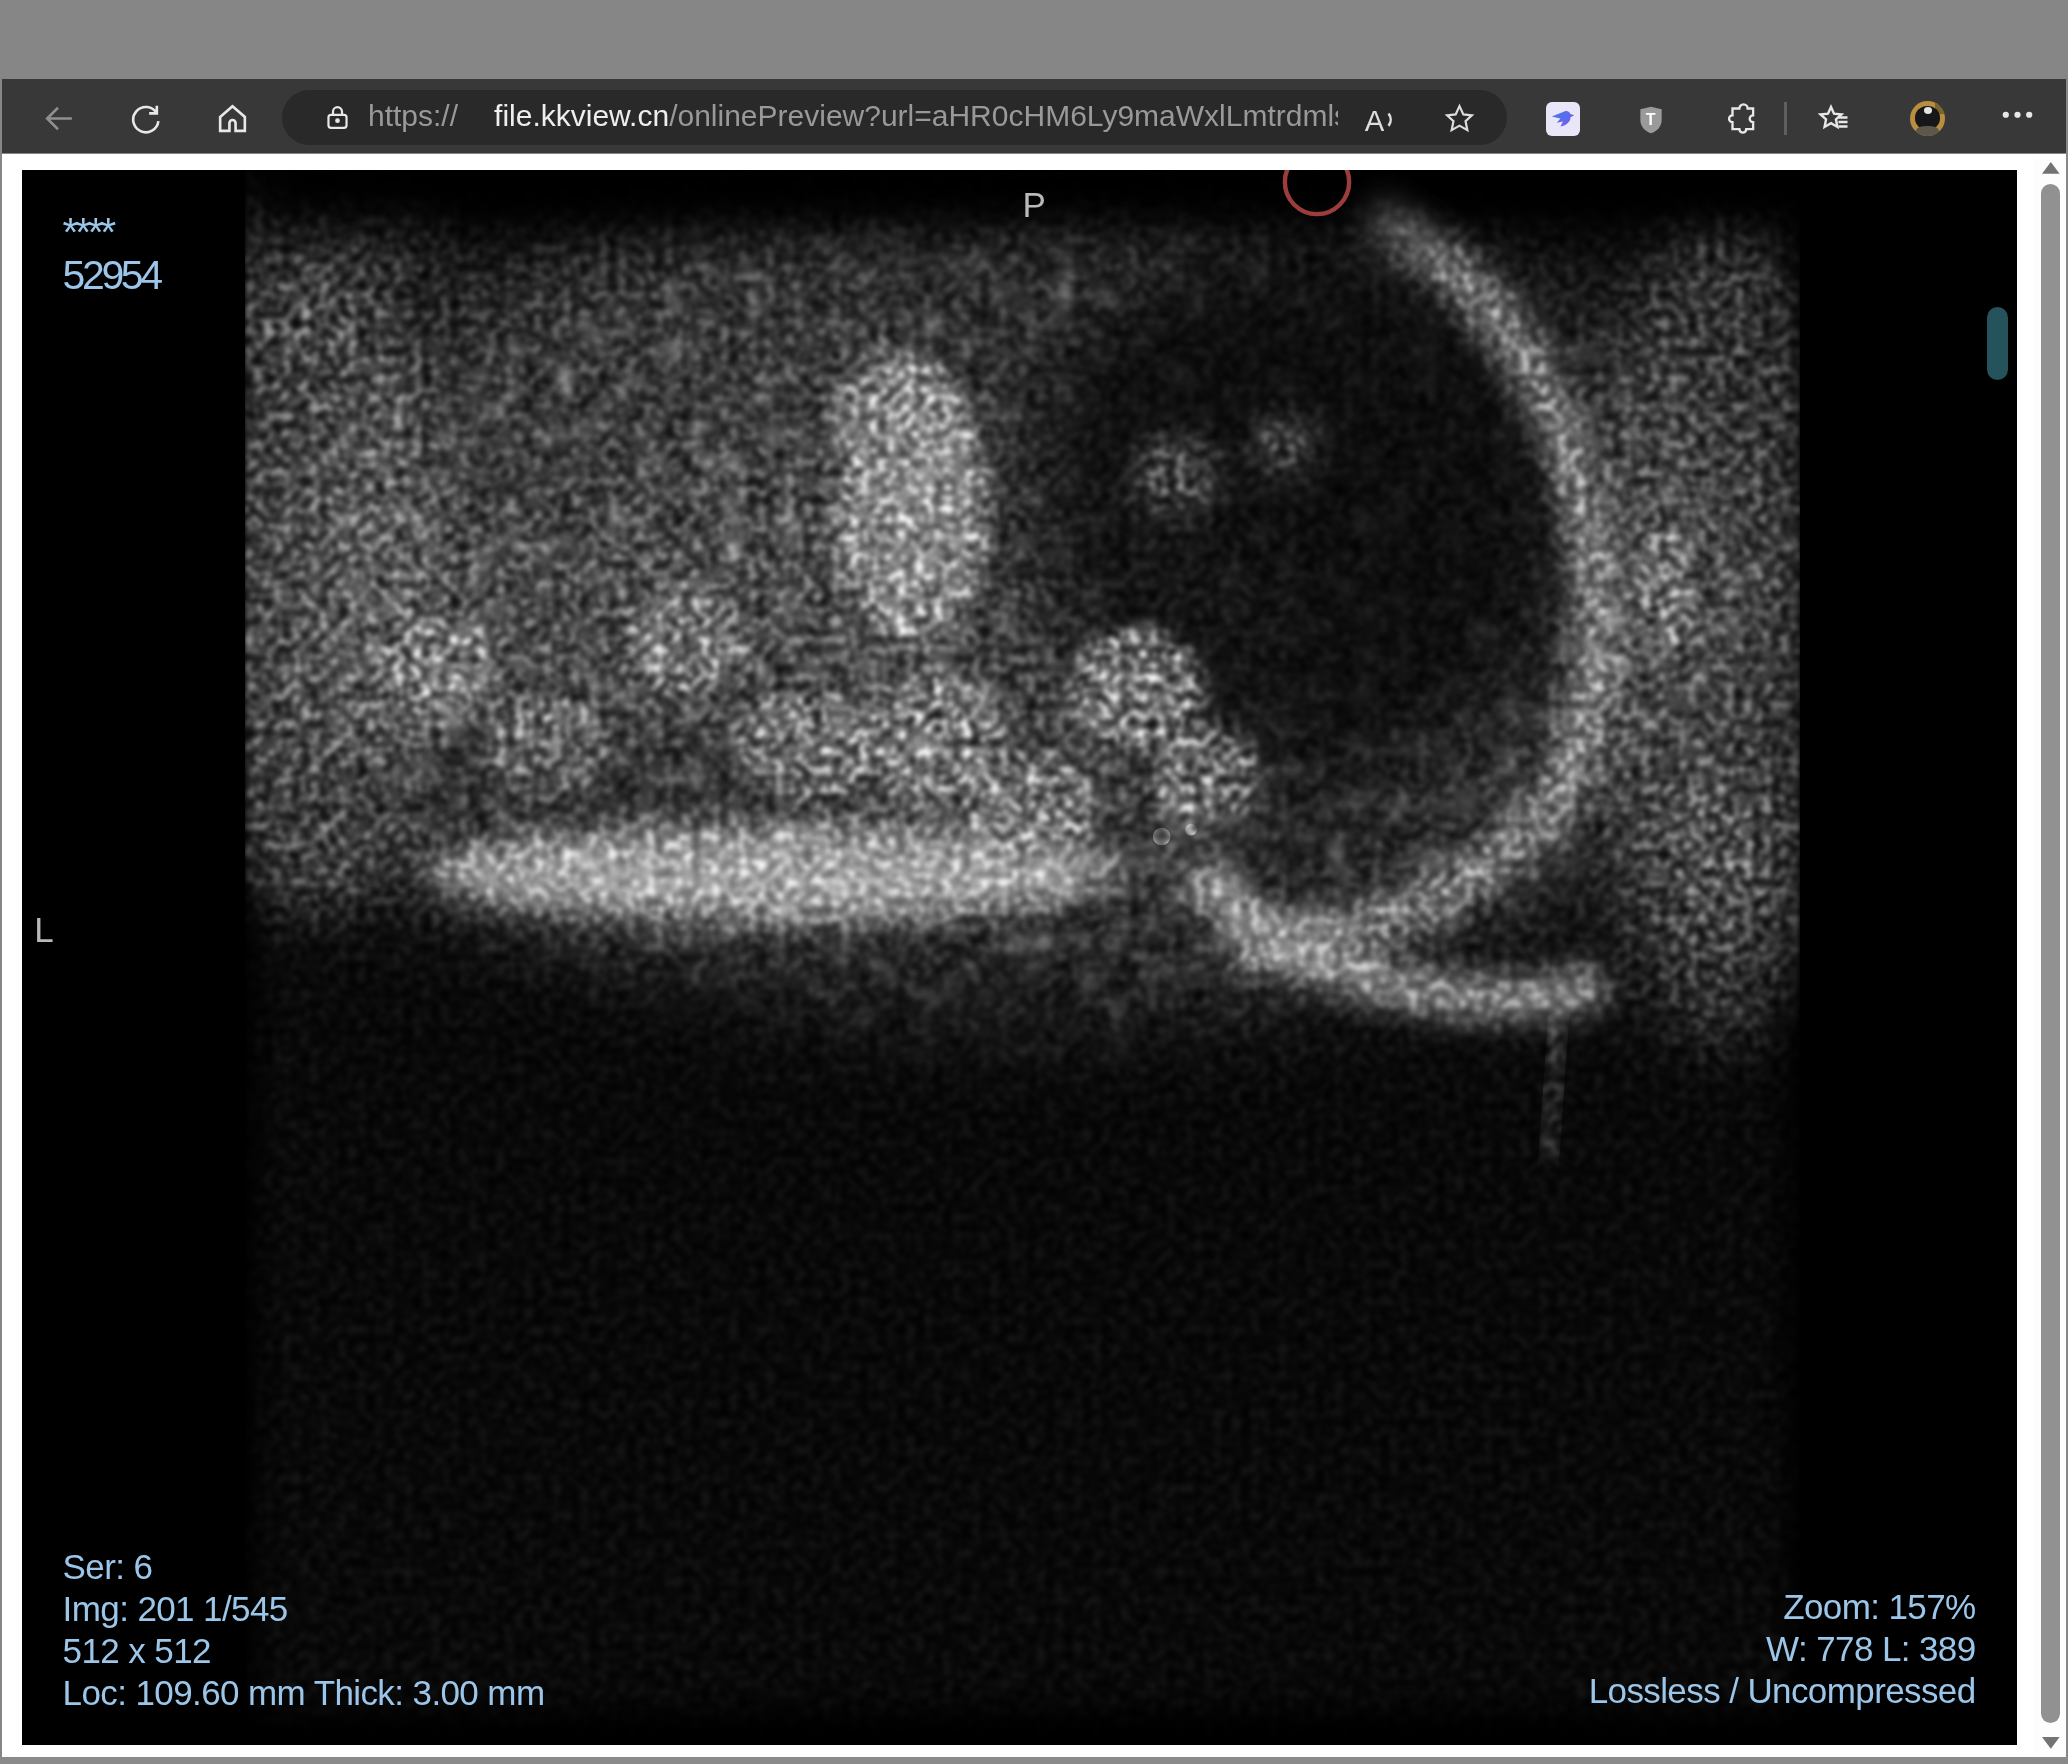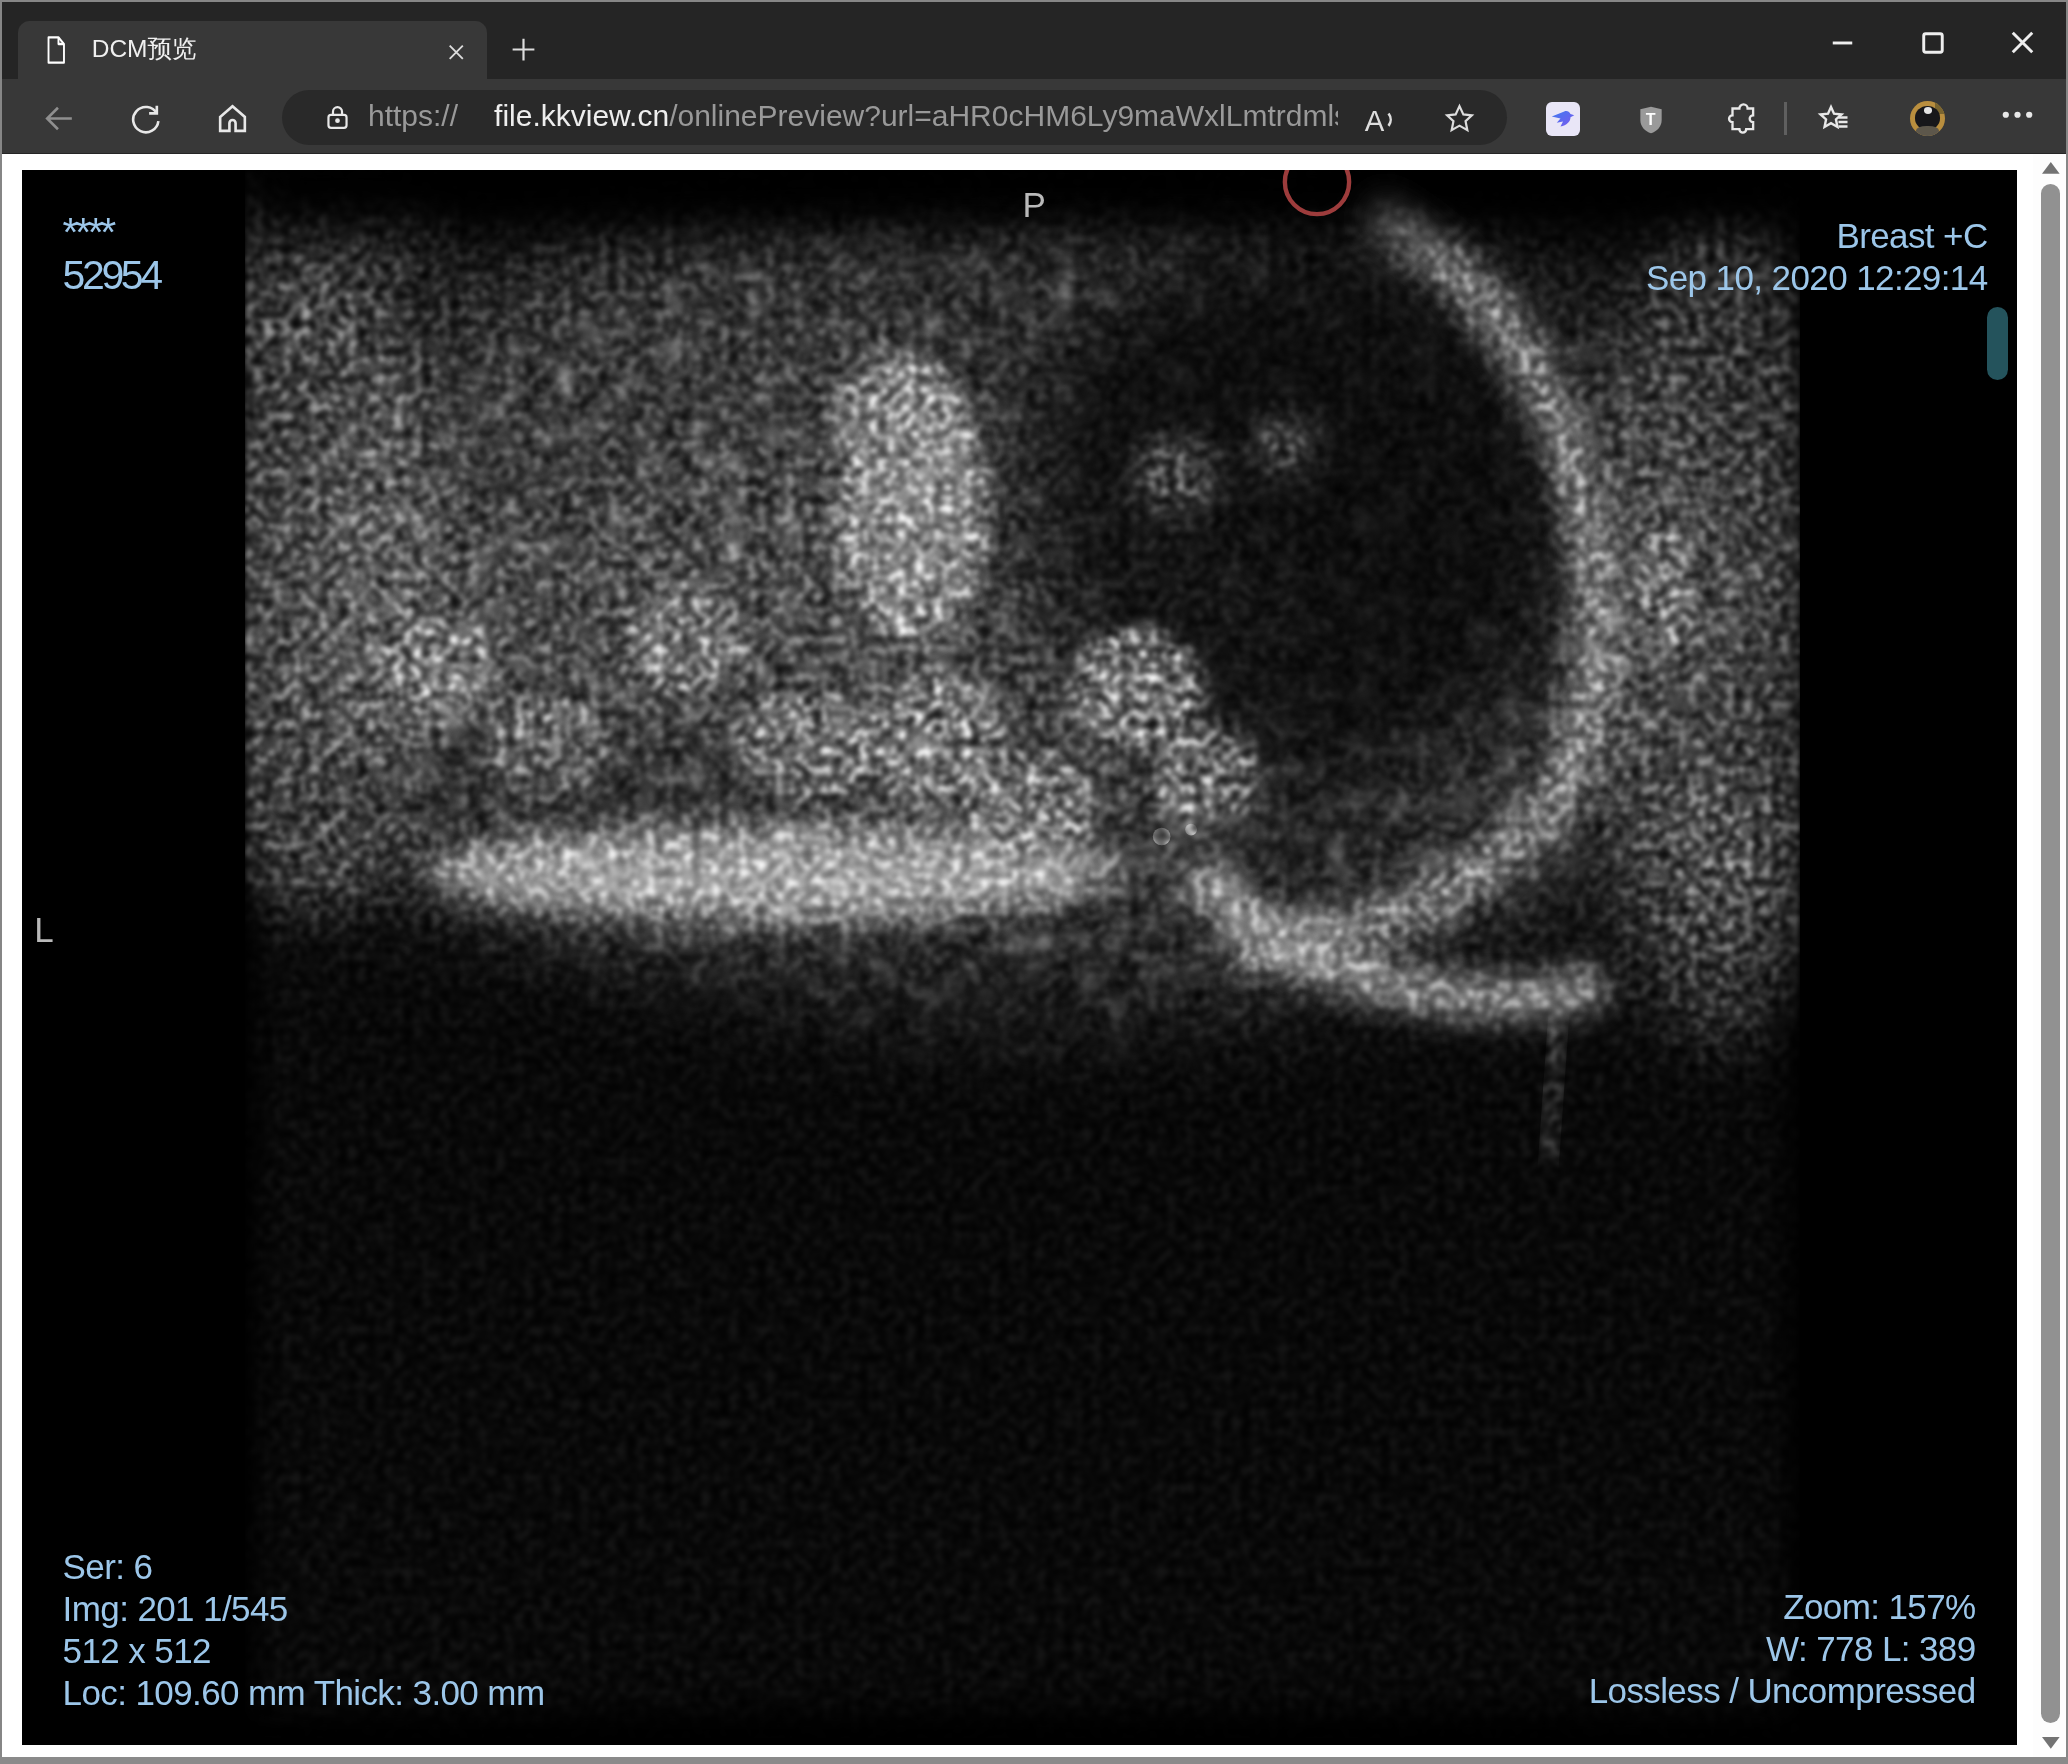--- a/index.html
+++ b/index.html
@@ -28,44 +28,20 @@
   .sbar { position:absolute; left:2033px; top:154px; width:33px; height:1604px; background:#fdfdfd; }
   .sthumb { position:absolute; left:7.8px; top:30px; width:19.6px; height:1539px; background:#919191; border-radius:9.8px; }
   
   .ov { position:absolute; color:#9cc6e9; line-height:42px; font-size:35px; letter-spacing:-0.6px; }
   .ov.right { text-align:right; }
   .marker { position:absolute; color:#b9b9b9; font-size:35px; }
 </style>
 </head>
 <body>
 <div class="win">
-  <div class="chrome">
-    <div class="tab">
-      <svg style="position:absolute;left:25.5px;top:13.7px" width="26.5" height="32" viewBox="0 0 24 24" preserveAspectRatio="none" fill="none" stroke="#fff" stroke-width="1.7" stroke-linejoin="round">
-          <path d="M5 2.5 h9 l5 5 v14 h-14 z"></path>
-          <path d="M14 2.5 v5 h5"></path>
-        </svg>
-      <div class="title">DCM预览</div>
-      <svg class="tabclose" viewBox="0 0 24 24" stroke="#ddd" stroke-width="2" fill="none">
-          <path d="M5 5 L19 19 M19 5 L5 19"></path>
-        </svg>
-    </div>
-    <svg class="newtab" viewBox="0 0 24 24" stroke="#ddd" stroke-width="1.8" fill="none">
-        <path d="M12 3 V21 M3 12 H21"></path>
-      </svg>
-    <svg class="wbtn" style="left:1821px" width="39" height="39" viewBox="0 0 40 40" stroke="#eee" stroke-width="3" fill="none">
-        <path d="M10 20.5 H30"></path>
-      </svg>
-    <svg class="wbtn" style="left:1911px" width="39" height="39" viewBox="0 0 40 40" stroke="#eee" stroke-width="3" fill="none">
-        <rect x="11" y="11" width="19" height="19" rx="2"></rect>
-      </svg>
-    <svg class="wbtn" style="left:2001px" width="39" height="39" viewBox="0 0 40 40" stroke="#eee" stroke-width="3" fill="none">
-        <path d="M10 10 L30 30 M30 10 L10 30"></path>
-      </svg>
-  </div>
   <div class="toolbar">
     <svg style="position:absolute;left:39px;top:20.6px" width="37" height="37" viewBox="0 0 24 24" stroke="#8f8f8f" stroke-width="1.7" fill="none">
         <path d="M20 12 H5 M11 5 L4 12 L11 19"></path>
       </svg>
     <svg style="position:absolute;left:124px;top:18.6px" width="37" height="37" viewBox="0 0 24 24" stroke="#e8e8e8" stroke-width="1.7" fill="none">
         <path d="M20 5 v5 h-5"></path>
         <path d="M20 10 a8.2 8.2 0 1 0 1 5"></path>
       </svg>
     <svg style="position:absolute;left:212px;top:20.6px" width="37" height="37" viewBox="0 0 24 24" stroke="#e8e8e8" stroke-width="1.7" fill="none">
         <path d="M4 11 L12 4 L20 11 V20 H14 V15 a2 2 0 0 0 -4 0 V20 H4 Z"></path>
@@ -226,21 +202,20 @@
 <g mask="url(#m)" style="mix-blend-mode:screen">
   <rect x="0" y="0" width="1586" height="1607" filter="url(#noiseF)"></rect>
 </g>
 </svg></div>
 
       <svg style="position:absolute;left:1258px;top:-24.5px" width="74" height="74" viewBox="0 0 76 76" fill="none">
           <circle cx="38" cy="38" r="33" stroke="#9d3c3c" stroke-width="4.5"></circle>
         </svg>
 
       <div class="ov" style="left:41px;top:41px;font-size:41px;line-height:43px;letter-spacing:-3.4px;">****<br>52954</div>
-      <div class="ov right" style="right:29px;top:45px;">Breast +C<br>Sep 10, 2020 12:29:14</div>
       <div class="ov" style="left:41px;top:1376px;">Ser: 6<br>Img: 201 1/545<br>512 x 512<br>Loc: 109.60 mm Thick: 3.00 mm</div>
       <div class="ov right" style="right:41px;top:1416px;">Zoom: 157%<br>W: 778 L: 389<br>Lossless / Uncompressed</div>
       <div class="marker" style="left:1001px;top:15.7px;">P</div>
       <div class="marker" style="left:12.7px;top:740px;">L</div>
 
       <div style="position:absolute;left:1965px;top:137px;width:21.6px;height:73px;background:#24535c;border-radius:10.8px"></div>
     </div>
   </div>
   <div class="sbar">
     <svg style="position:absolute;left:7.8px;top:5.9px" width="19.6" height="15.7" viewBox="0 0 20 16" fill="#737373">

